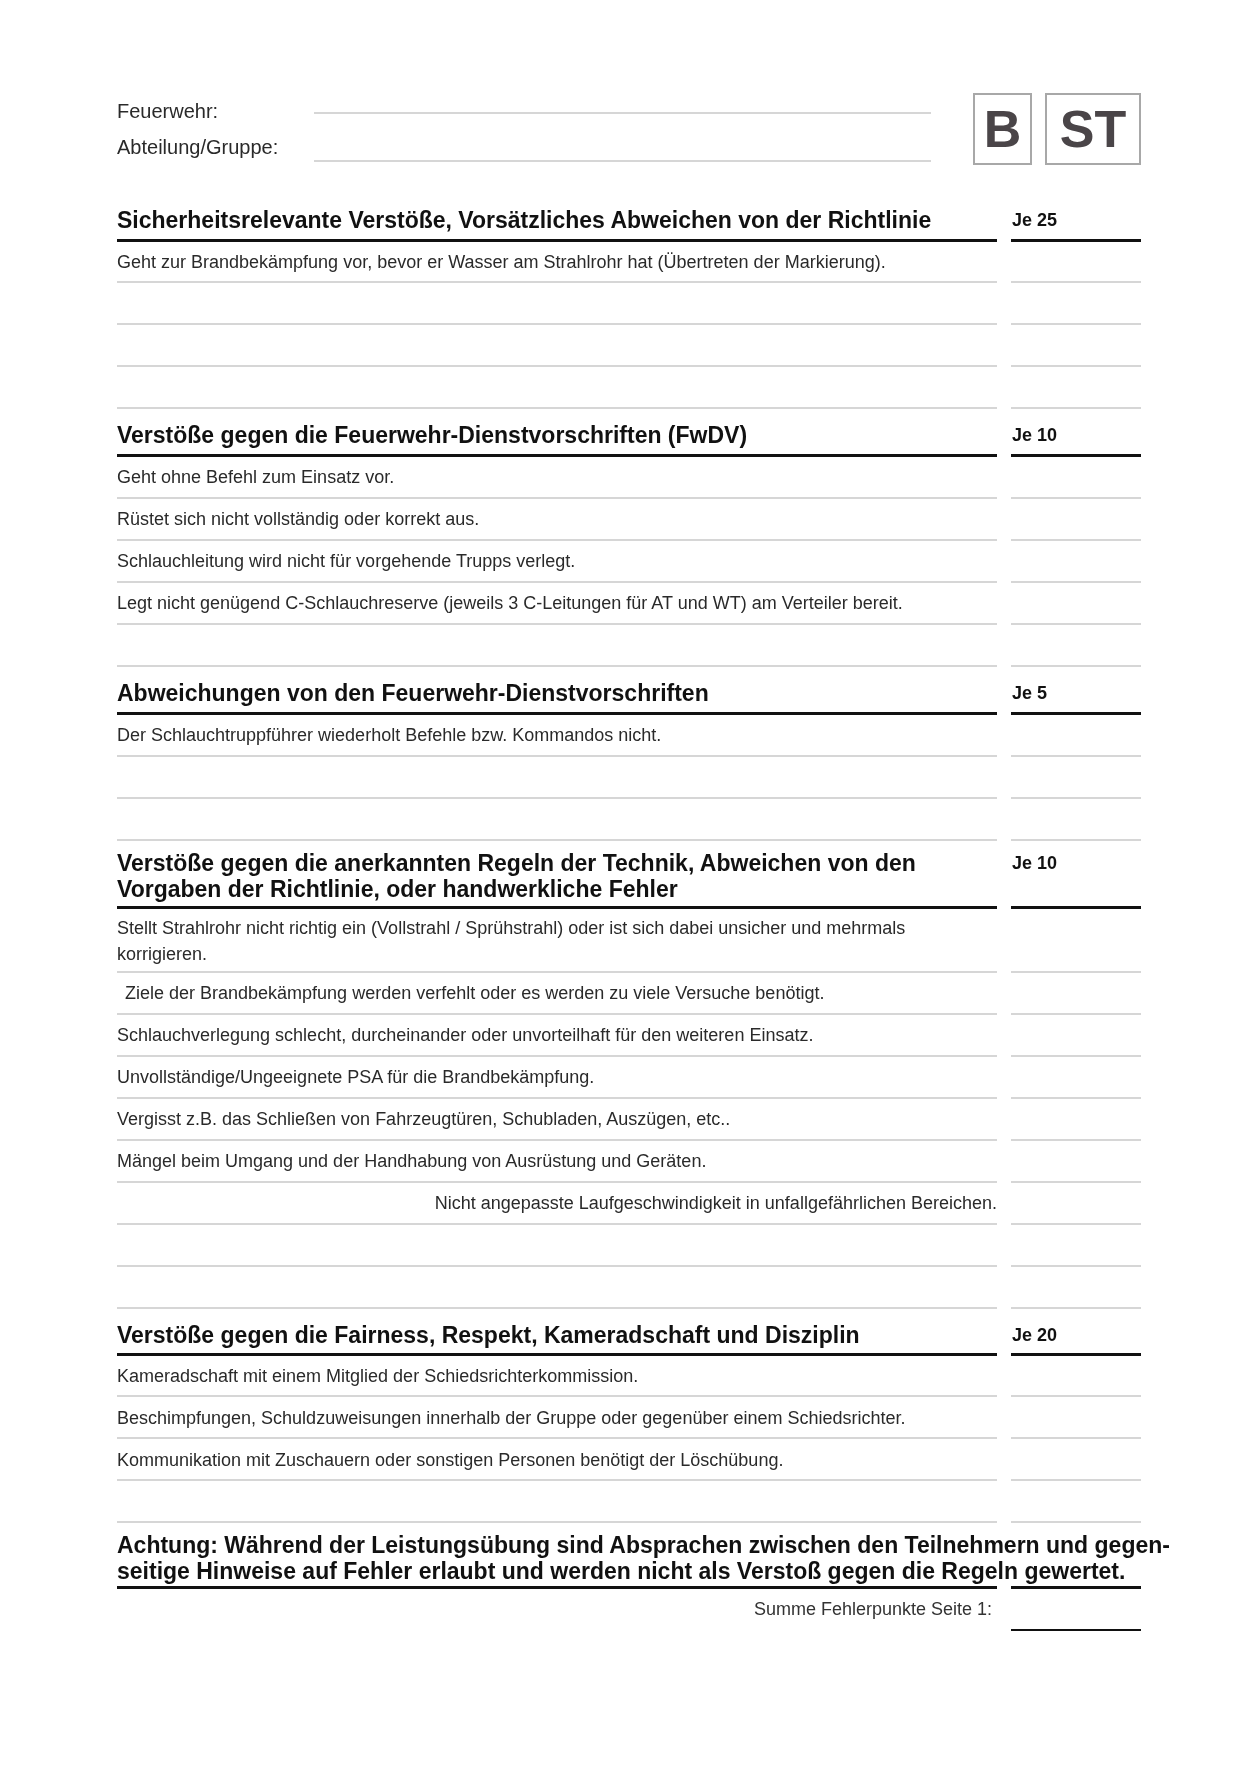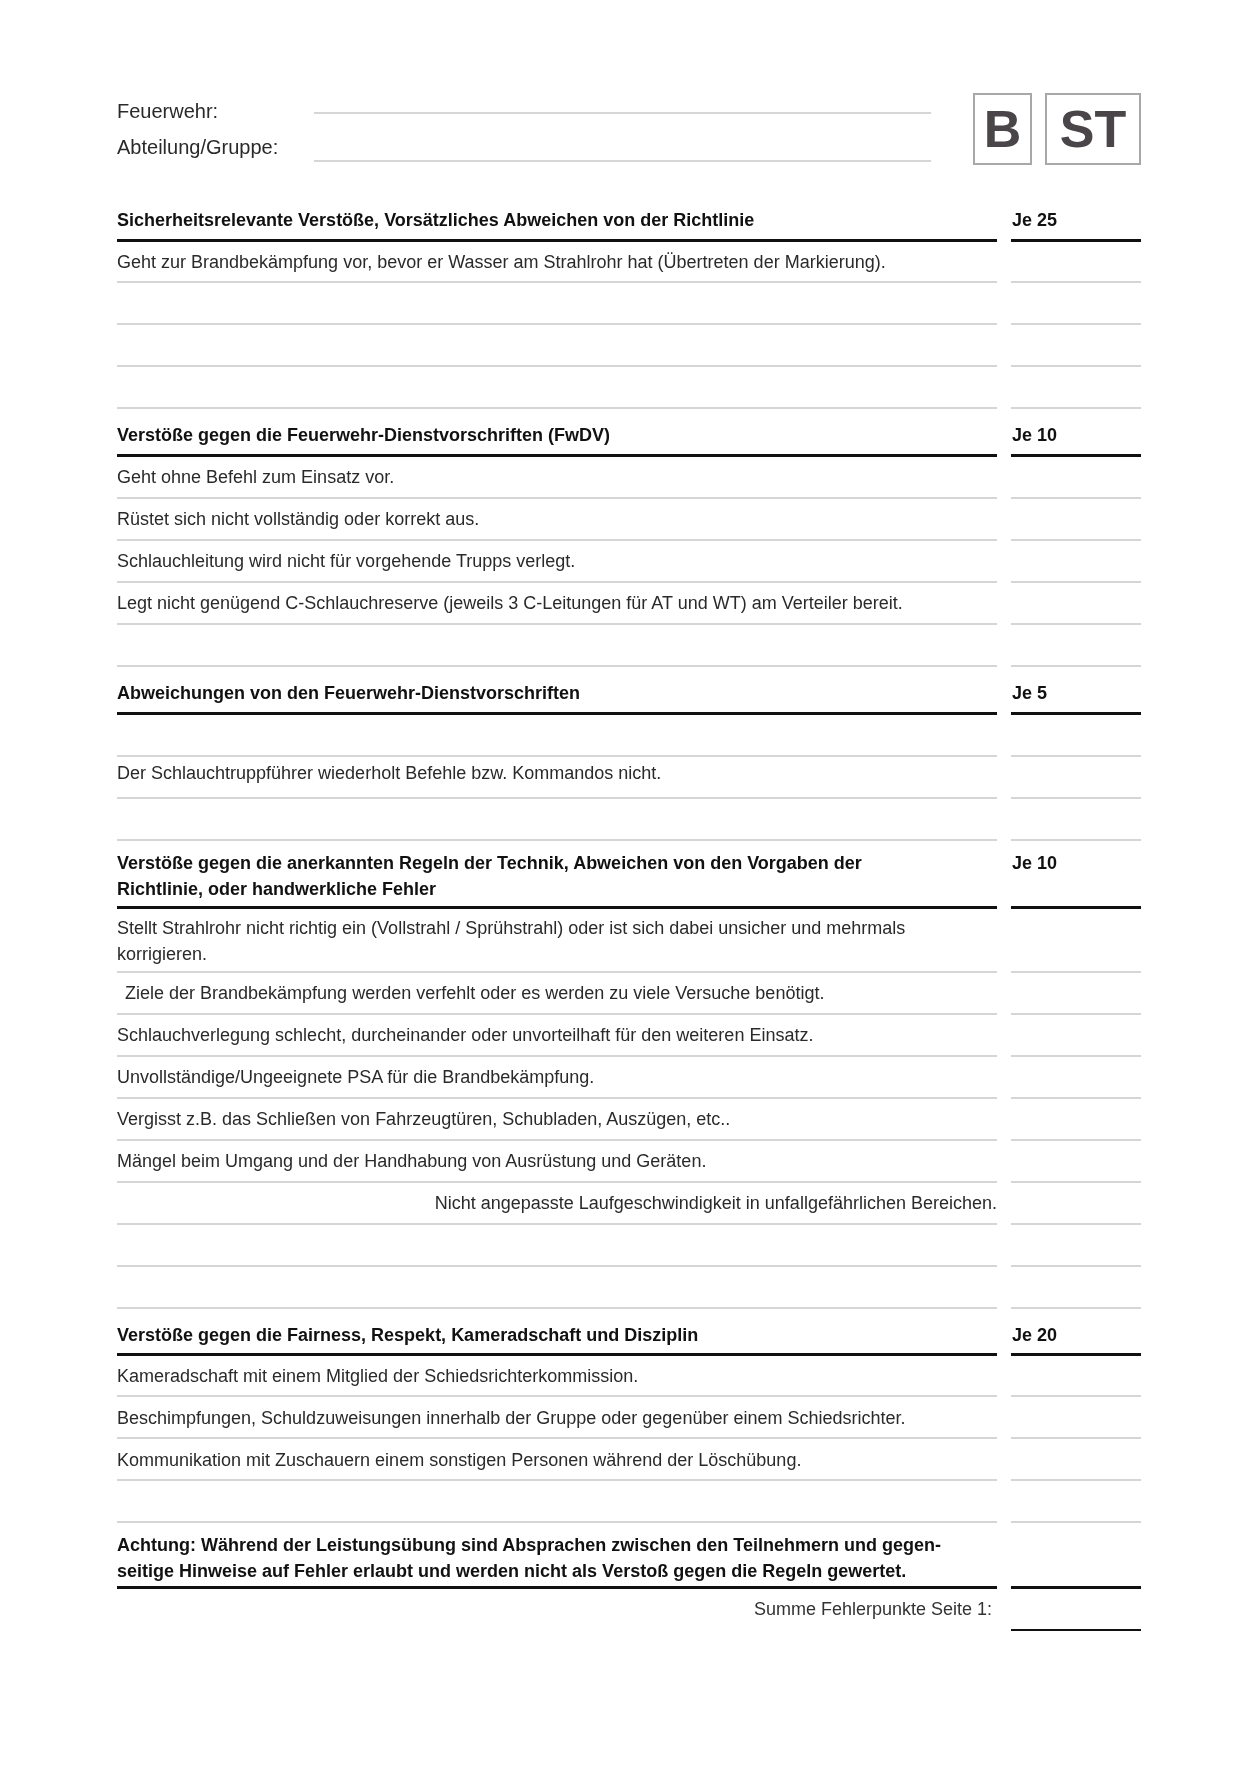--- a/index.html
+++ b/index.html
@@ -5,21 +5,21 @@
   html, body { margin: 0; padding: 0; background: #ffffff; }
   body { width: 1250px; height: 1768px; position: relative; overflow: hidden;
          font-family: "Liberation Sans", sans-serif; color: #1f1f1f; }
   .abs { position: absolute; }
   .label { font-size: 20px; color: #2a2a2a; }
   .hline { position: absolute; height: 2px; background: #d6d6d6; }
   .thick { position: absolute; height: 3px; background: #111111; }
   .box { position: absolute; border: 2px solid #a8a8a8; box-sizing: border-box;
          display: flex; align-items: center; justify-content: center;
          font-weight: bold; font-size: 52px; color: #4a4548; }
-  .sec-title { position: absolute; left: 117px; width: 880px; font-weight: bold; font-size: 18px;
+  .sec-title { position: absolute; left: 117px; width: 880px; font-weight: bold; font-size: 23px;
                line-height: 26px; color: #111; }
   .sec-points { position: absolute; left: 1012px; font-weight: bold; font-size: 18px; color: #111; line-height: 26px; }
   .row-text { position: absolute; left: 117px; width: 880px; font-size: 18px; line-height: 26px; color: #2a2a2a; }
   .sum-label { position: absolute; right: 258px; font-size: 18px; color: #333; }
 </style>
 </head>
 <body>
 
 <div class="abs label" style="left:117px; top:87px;margin-top:13px;">Feuerwehr:</div>
 <div class="hline" style="left:314px; top:112px; width:617px;"></div>
@@ -76,21 +76,21 @@
   <div class="hline" style="left:117px; top:665px; width:880px;"></div>
   <div class="hline" style="left:1011px; top:665px; width:130px;"></div>
 </div>
 
 <div>
   <div class="sec-title" style="top:680px;">Abweichungen von den Feuerwehr-Dienstvorschriften</div>
   <div class="sec-points" style="top:680px;">Je 5</div>
   <div class="thick" style="left:117px; top:712px; width:880px;"></div>
   <div class="thick" style="left:1011px; top:712px; width:130px;"></div>
 
-  <div class="row-text" style="top:760px;">Der Schlauchtruppführer wiederholt Befehle bzw. Kommandos nicht.</div>
+  <div class="row-text" style="top:722px;">Der Schlauchtruppführer wiederholt Befehle bzw. Kommandos nicht.</div>
   <div class="hline" style="left:117px; top:755px; width:880px;"></div>
   <div class="hline" style="left:1011px; top:755px; width:130px;"></div>
 
   <div class="hline" style="left:117px; top:797px; width:880px;"></div>
   <div class="hline" style="left:1011px; top:797px; width:130px;"></div>
   <div class="hline" style="left:117px; top:839px; width:880px;"></div>
   <div class="hline" style="left:1011px; top:839px; width:130px;"></div>
 </div>
 
 <div>
@@ -140,21 +140,21 @@
   <div class="thick" style="left:1011px; top:1353px; width:130px;"></div>
 
   <div class="row-text" style="top:1363px;">Kameradschaft mit einem Mitglied der Schiedsrichterkommission.</div>
   <div class="hline" style="left:117px; top:1395px; width:880px;"></div>
   <div class="hline" style="left:1011px; top:1395px; width:130px;"></div>
 
   <div class="row-text" style="top:1405px;">Beschimpfungen, Schuldzuweisungen innerhalb der Gruppe oder gegenüber einem Schiedsrichter.</div>
   <div class="hline" style="left:117px; top:1437px; width:880px;"></div>
   <div class="hline" style="left:1011px; top:1437px; width:130px;"></div>
 
-  <div class="row-text" style="top:1447px;">Kommunikation mit Zuschauern einem sonstigen Personen während der Löschübung.</div>
+  <div class="row-text" style="top:1447px;">Kommunikation mit Zuschauern oder sonstigen Personen benötigt der Löschübung.</div>
   <div class="hline" style="left:117px; top:1479px; width:880px;"></div>
   <div class="hline" style="left:1011px; top:1479px; width:130px;"></div>
 
   <div class="hline" style="left:117px; top:1521px; width:880px;"></div>
   <div class="hline" style="left:1011px; top:1521px; width:130px;"></div>
 </div>
 
 <div>
   <div class="sec-title" style="top:1532px; white-space:nowrap;">Achtung: Während der Leistungsübung sind Absprachen zwischen den Teilnehmern und gegen-</div>
   <div class="sec-title" style="top:1558px; white-space:nowrap;">seitige Hinweise auf Fehler erlaubt und werden nicht als Verstoß gegen die Regeln gewertet.</div>

